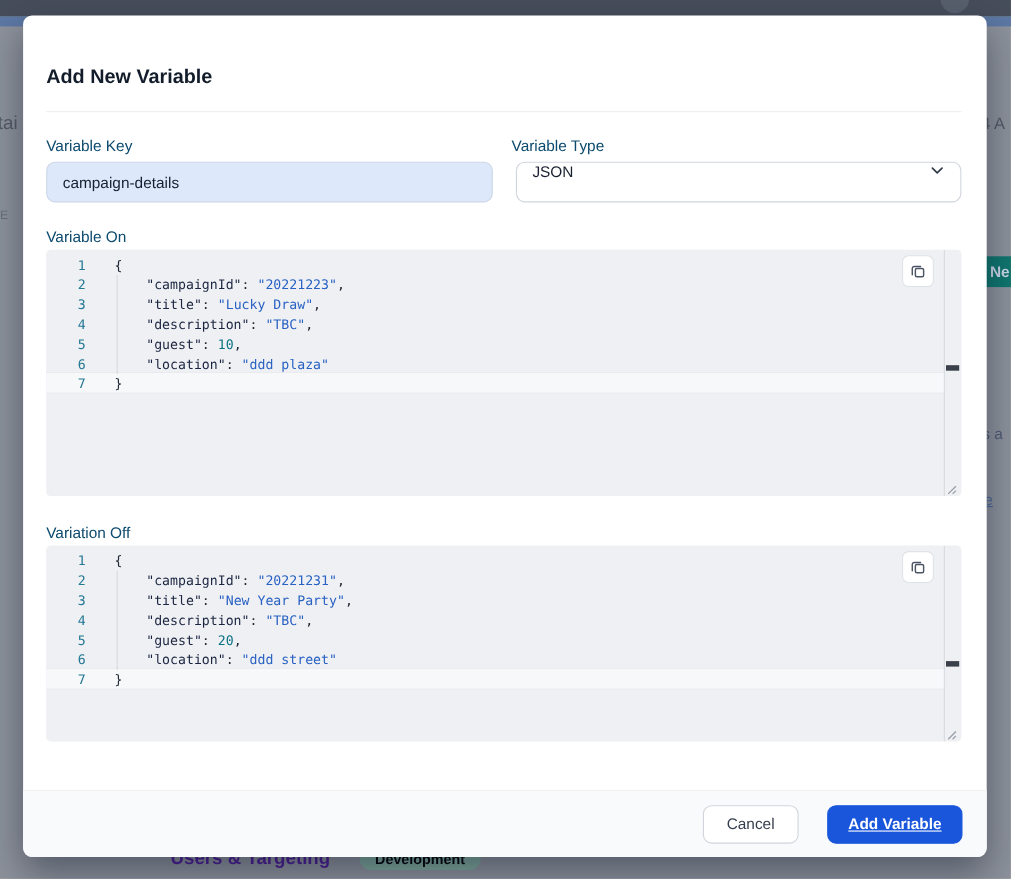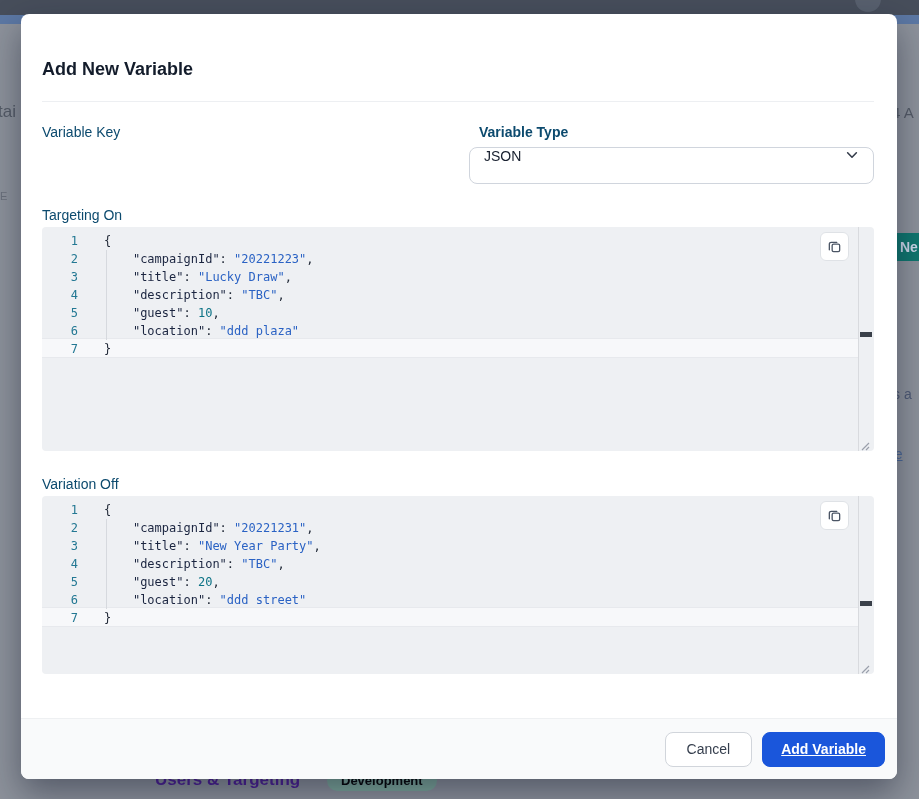--- a/index.html
+++ b/index.html
@@ -20,21 +20,21 @@
   .bd-heading { position:absolute; left:155px; top:770px; font-size:17px; font-weight:bold; color:#4c1d95; }
   .bd-badge { position:absolute; left:327px; top:770px; background:#7ea99b; color:#000000; font-size:13px; font-weight:bold; border-radius:11px; padding:3px 14px; }
 
   
   .modal { position:absolute; left:21px; top:14px; width:876px; height:765px; background:#ffffff; border-radius:8px; box-shadow:0 14px 34px rgba(15,23,42,0.45); }
   .modal-title { position:absolute; left:21px; top:45px; font-size:18px; font-weight:700; color:#131c2b; }
   .modal-divider { position:absolute; left:21px; top:87px; width:832px; height:1px; background:#edeff2; }
 
   .field-label { position:absolute; font-size:14px; color:#0c4a6e; }
   .lbl-key { left:21px; top:110px; }
-  .lbl-type { left:458px; top:110px;font-weight:bold; }
+  .lbl-type { left:444px; top:110px; }
   .input-key { position:absolute; left:21px; top:133px; width:406px; height:37px; background:#dde9fb; border:1px solid #cbd6e6; border-radius:8px; padding:0 14px; font-size:14px; color:#18202f; font-family:"Liberation Sans", sans-serif; outline:none; }
   .select-type { position:absolute; left:448px; top:133px; width:405px; height:37px; background:#ffffff; border:1px solid #d0d5dd; border-radius:8px; padding:0 14px; font-size:14px; color:#18202f; display:flex; align-items:flex-start; justify-content:space-between; cursor:pointer; }
 
   .lbl-var-on { left:21px; top:193px; }
   .lbl-var-off { left:21px; top:462px; }
 
   
   .editor { position:absolute; left:21px; width:832px; background:#eef0f3; border-radius:4px; overflow:hidden; }
   .editor-on  { top:213px; height:224px; }
   .editor-off { top:482px; height:178px; }
@@ -47,21 +47,21 @@
   .tk-str { color:#2a62c4; }
   .tk-num { color:#0b7285; }
   .tk-punc { color:#222a38; }
   .cm-indent-guide { position:absolute; left:64px; top:23px; width:1px; height:90px; background:#d6d9de; }
   .cm-sbtrack { position:absolute; right:15px; top:0; bottom:0; width:1px; background:#d8dade; }
   .cm-sbthumb { position:absolute; right:2px; top:105px; width:12px; height:5px; background:#3a4049; }
   .copy-btn { position:absolute; right:25px; top:5px; width:29px; height:29px; background:#ffffff; border:1px solid #dfe2e6; border-radius:6px; display:flex; align-items:center; justify-content:center; cursor:pointer; }
   .resize-handle { position:absolute; right:4px; bottom:2px; width:12px; height:12px; }
 
   
-  .modal-footer { position:absolute; left:0; bottom:0; width:876px; height:61px; background:#f9fafb; border-top:1px solid #eef0f2; border-radius:0 0 8px 8px; display:flex; align-items:center; justify-content:flex-end; gap:10px; padding-right:12px; }
+  .modal-footer { position:absolute; left:0; bottom:0; width:876px; height:61px; background:#f9fafb; border-top:1px solid #eef0f2; border-radius:0 0 8px 8px; display:flex; align-items:center; justify-content:flex-end; gap:26px; padding-right:22px; }
   .btn { height:35px; border-radius:8px; font-size:14px; font-family:"Liberation Sans", sans-serif; cursor:pointer; }
   .btn-cancel { background:#ffffff; border:1px solid #d1d5db; color:#353e4d; padding:0 21px; }
   .btn-primary { background:#1a56db; border:1px solid #1a56db; color:#ffffff; font-weight:600; padding:0 18px;text-decoration:underline; }
 </style>
 </head>
 <body>
 
 <div class="stage">
 
   <div>
@@ -76,32 +76,33 @@
     <span class="bd-link">ee</span>
     <span class="bd-heading">Users &amp; Targeting</span>
     <span class="bd-badge">Development</span>
   </div>
 
   <div class="modal">
     <h2 class="modal-title">Add New Variable</h2>
     <div class="modal-divider"></div>
 
     <label class="field-label lbl-key">Variable Key</label>
+    <input class="input-key" type="text" value="campaign-details" style="">
 
     <label class="field-label lbl-type">Variable Type</label>
     <div class="select-type">
       <span>JSON</span>
       <span style="display:flex;">
         <svg width="14" height="14" viewBox="0 0 16 16">
             <path d="M3 5.5 L8 10.5 L13 5.5" fill="none" stroke="#343c4a" stroke-width="1.8" stroke-linecap="round" stroke-linejoin="round"></path>
           </svg>
       </span>
     </div>
 
-    <label class="field-label lbl-var-on">Targeting On</label>
+    <label class="field-label lbl-var-on">Variable On</label>
     <div class="editor editor-on" id="editor-on">
       <div class="cm-activeline" style="top:111px;"></div>
       <div class="cm-indent-guide"></div>
       <div class="cm-gutter">
           <div class="cm-ln">1</div>
           <div class="cm-ln">2</div>
           <div class="cm-ln">3</div>
           <div class="cm-ln">4</div>
           <div class="cm-ln">5</div>
           <div class="cm-ln">6</div>

